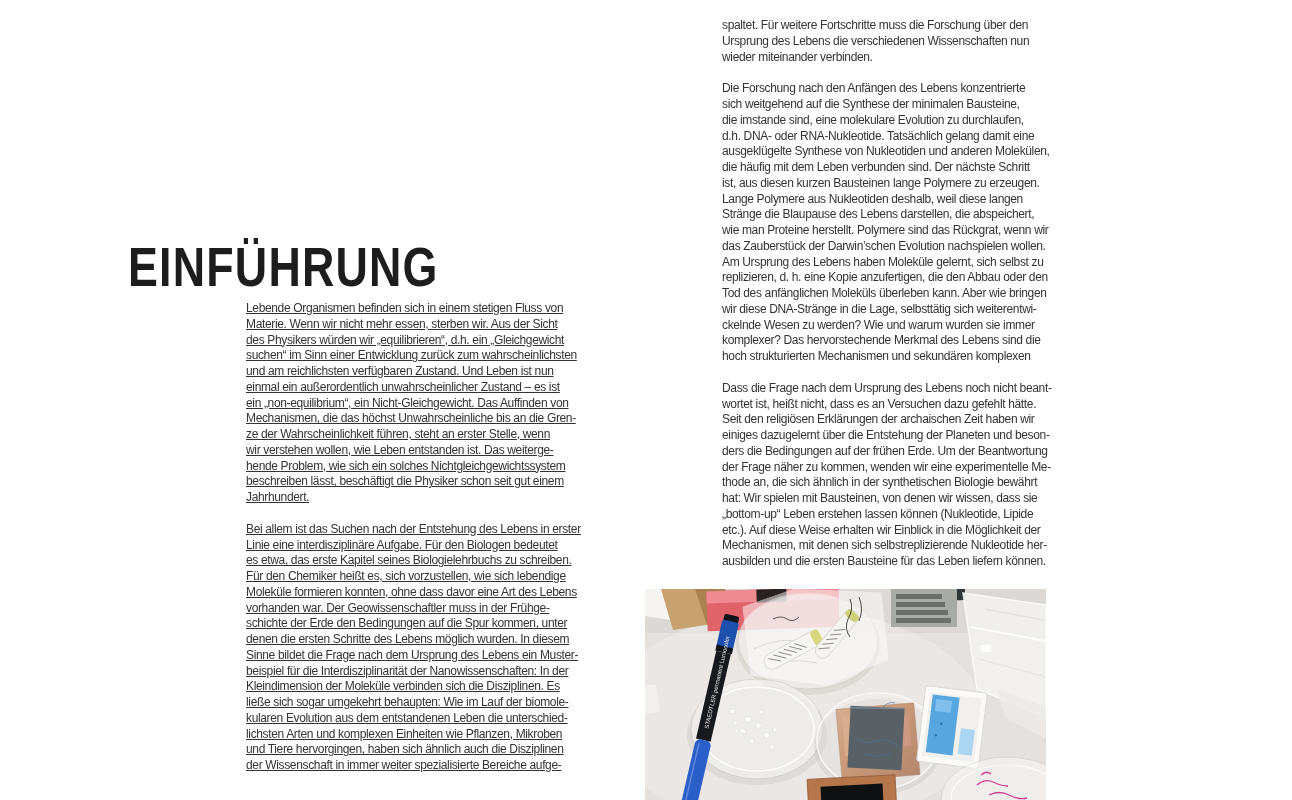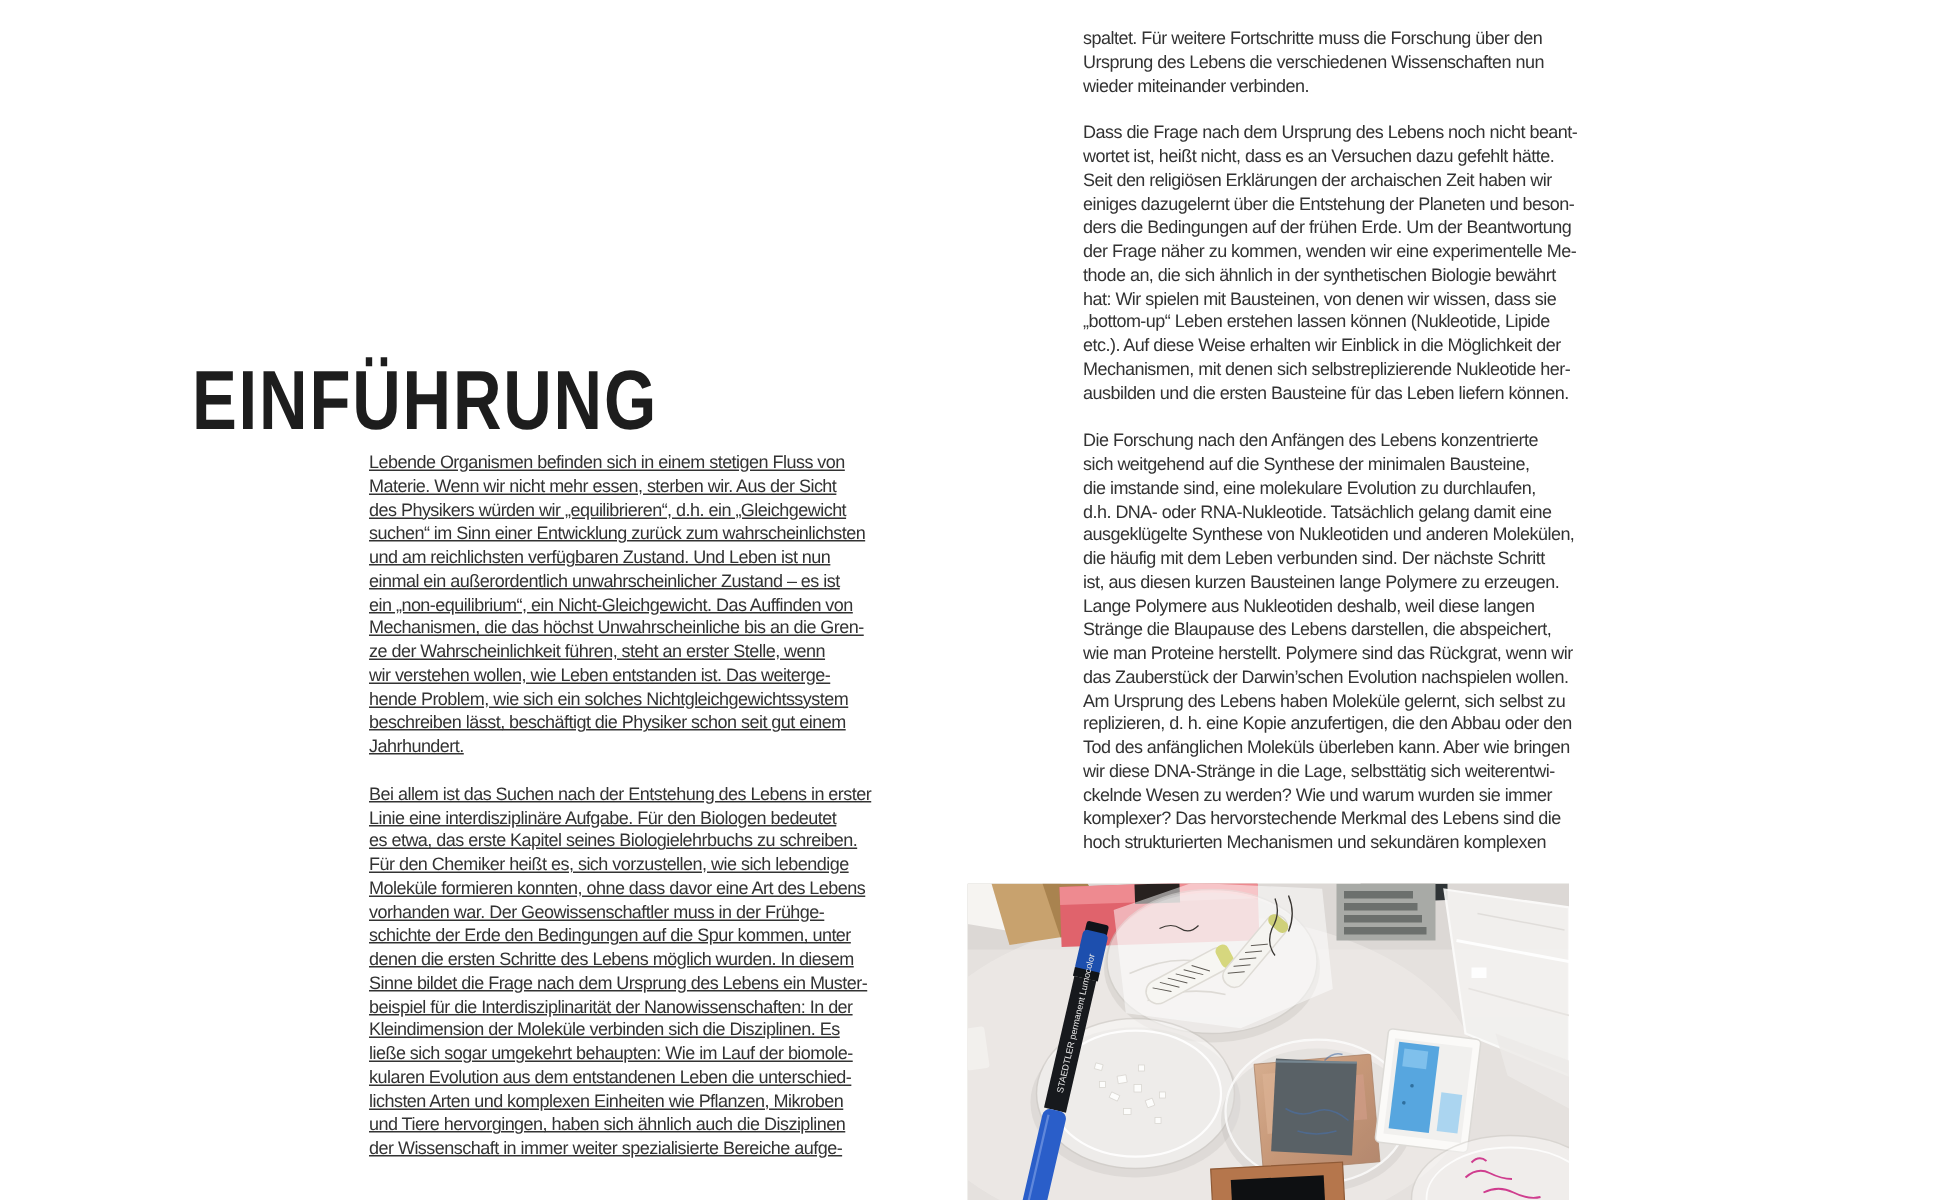--- a/index.html
+++ b/index.html
@@ -63,50 +63,50 @@
 kularen Evolution aus dem entstandenen Leben die unterschied-
 lichsten Arten und komplexen Einheiten wie Pflanzen, Mikroben
 und Tiere hervorgingen, haben sich ähnlich auch die Disziplinen
 der Wissenschaft in immer weiter spezialisierte Bereiche aufge-</p>
 </div>
 
 <div class="col col-right">
   <p class="para">spaltet. Für weitere Fortschritte muss die Forschung über den
 Ursprung des Lebens die verschiedenen Wissenschaften nun
 wieder miteinander verbinden.</p>
-  <p class="para">Dass die Frage nach dem Ursprung des Lebens noch nicht beant-
-wortet ist, heißt nicht, dass es an Versuchen dazu gefehlt hätte.
-Seit den religiösen Erklärungen der archaischen Zeit haben wir
-einiges dazugelernt über die Entstehung der Planeten und beson-
-ders die Bedingungen auf der frühen Erde. Um der Beantwortung
-der Frage näher zu kommen, wenden wir eine experimentelle Me-
-thode an, die sich ähnlich in der synthetischen Biologie bewährt
-hat: Wir spielen mit Bausteinen, von denen wir wissen, dass sie
-„bottom-up“ Leben erstehen lassen können (Nukleotide, Lipide
-etc.). Auf diese Weise erhalten wir Einblick in die Möglichkeit der
-Mechanismen, mit denen sich selbstreplizierende Nukleotide her-
-ausbilden und die ersten Bausteine für das Leben liefern können.</p>
   <p class="para">Die Forschung nach den Anfängen des Lebens konzentrierte
 sich weitgehend auf die Synthese der minimalen Bausteine,
 die imstande sind, eine molekulare Evolution zu durchlaufen,
 d.h. DNA- oder RNA-Nukleotide. Tatsächlich gelang damit eine
 ausgeklügelte Synthese von Nukleotiden und anderen Molekülen,
 die häufig mit dem Leben verbunden sind. Der nächste Schritt
 ist, aus diesen kurzen Bausteinen lange Polymere zu erzeugen.
 Lange Polymere aus Nukleotiden deshalb, weil diese langen
 Stränge die Blaupause des Lebens darstellen, die abspeichert,
 wie man Proteine herstellt. Polymere sind das Rückgrat, wenn wir
 das Zauberstück der Darwin’schen Evolution nachspielen wollen.
 Am Ursprung des Lebens haben Moleküle gelernt, sich selbst zu
 replizieren, d. h. eine Kopie anzufertigen, die den Abbau oder den
 Tod des anfänglichen Moleküls überleben kann. Aber wie bringen
 wir diese DNA-Stränge in die Lage, selbsttätig sich weiterentwi-
 ckelnde Wesen zu werden? Wie und warum wurden sie immer
 komplexer? Das hervorstechende Merkmal des Lebens sind die
 hoch strukturierten Mechanismen und sekundären komplexen</p>
+  <p class="para">Dass die Frage nach dem Ursprung des Lebens noch nicht beant-
+wortet ist, heißt nicht, dass es an Versuchen dazu gefehlt hätte.
+Seit den religiösen Erklärungen der archaischen Zeit haben wir
+einiges dazugelernt über die Entstehung der Planeten und beson-
+ders die Bedingungen auf der frühen Erde. Um der Beantwortung
+der Frage näher zu kommen, wenden wir eine experimentelle Me-
+thode an, die sich ähnlich in der synthetischen Biologie bewährt
+hat: Wir spielen mit Bausteinen, von denen wir wissen, dass sie
+„bottom-up“ Leben erstehen lassen können (Nukleotide, Lipide
+etc.). Auf diese Weise erhalten wir Einblick in die Möglichkeit der
+Mechanismen, mit denen sich selbstreplizierende Nukleotide her-
+ausbilden und die ersten Bausteine für das Leben liefern können.</p>
 </div>
 
 <div class="photo">
 <svg viewBox="0 0 401 211" width="401" height="211">
   <defs>
     <linearGradient id="copperGrad" x1="0" y1="0" x2="1" y2="1">
       <stop offset="0" stop-color="#c9936a"></stop>
       <stop offset="0.5" stop-color="#b5764c"></stop>
       <stop offset="1" stop-color="#9c6240"></stop>
     </linearGradient>

